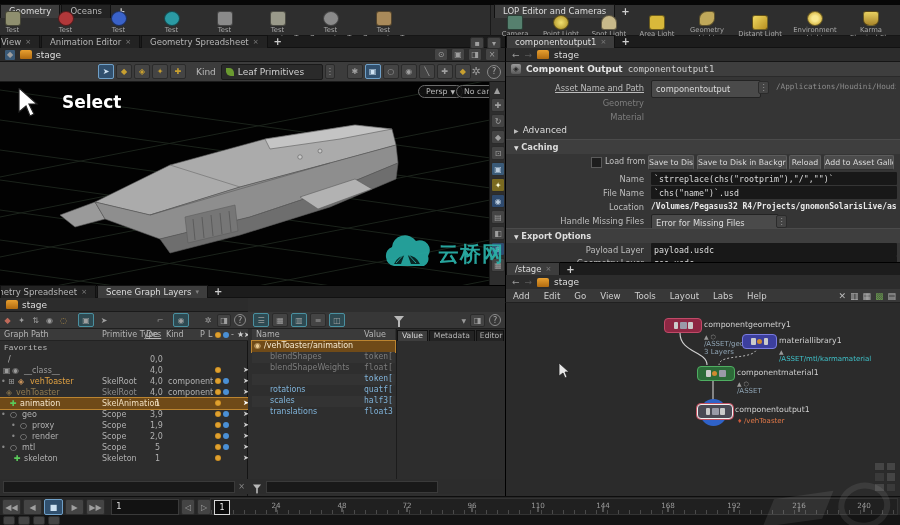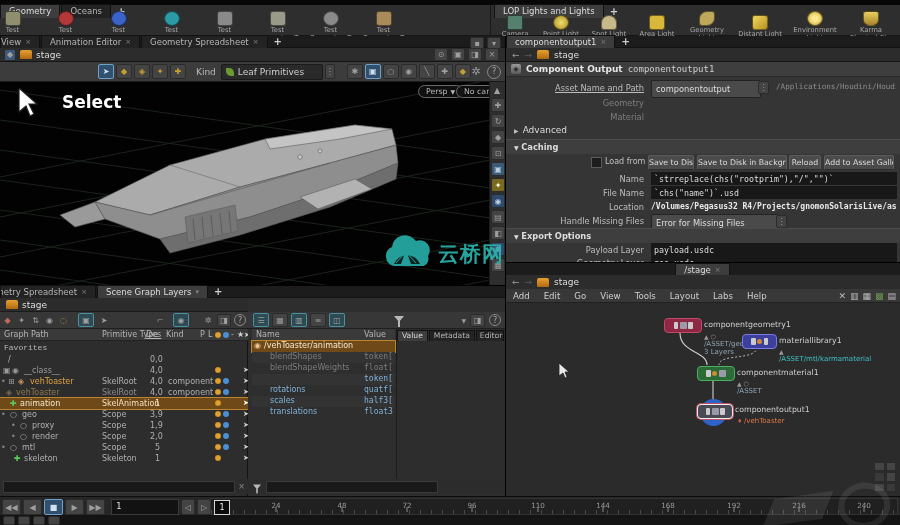--- a/index.html
+++ b/index.html
@@ -119,21 +119,21 @@
       <div class="tool">
           <div class="ic" style="background:#a98a5a;"></div>
           <div class="lb">Test
 Geometry: T</div>
         </div>
     </div>
 
     <div class="f" style="left:490px;top:0;width:410px;height:31px;border-left:1px solid #191919;">
       <div class="f flex" style="left:3px;top:0;height:12px;">
         <div class="tab active">
-            <span>LOP Lights and Lights</span>
+            <span>LOP Editor and Cameras</span>
           </div>
         <div class="plus">+</div>
       </div>
       <div class="f flex" style="left:2px;top:13px;height:18px;">
         <div class="tool" style="width:44px;">
             <div class="ic" style="background:#56806e;border-radius:2px;"></div>
             <div class="lb">Camera</div>
           </div>
         <div class="tool" style="width:48px;">
             <div class="ic" style="background:radial-gradient(#f0e070,#a88a20);border-radius:50%;"></div>
@@ -367,21 +367,21 @@
     <div class="ddown" style="left:145px;top:152px;width:118px;">Error for Missing Files</div>
     <div class="ib" style="position:absolute;left:270px;top:153px;width:9px;height:11px;">⋮</div>
 
     <div class="sect" style="top:166px;"><span style="font-size:6px;">▼</span> <span style="font-weight:bold;">Export Options</span></div>
     <div class="plabel" style="left:0;top:183px;">Payload Layer</div>
     <div class="pfield" style="left:145px;top:181px;width:240px;">payload.usdc</div>
     <div class="plabel" style="left:0;top:196px;">Geometry Layer</div>
     <div class="pfield" style="left:145px;top:194px;width:240px;">geo.usdc</div>
   </div>
 
-  <div class="f flex" style="left:505px;top:262px;width:395px;height:13px;background:#1c1c1c;border-left:1px solid #000;border-top:1px solid #000;flex-direction:column;">
+  <div class="f flex" style="left:505px;top:262px;width:395px;height:13px;background:#1c1c1c;border-left:1px solid #000;border-top:1px solid #000;">
     <div class="tab active">
         <span>/stage</span>
         <span class="x">×</span>
       </div>
     <div class="plus">+</div>
   </div>
   <div class="f flex" style="left:505px;top:275px;width:395px;height:14px;background:#2c2c2c;border-left:1px solid #000;gap:5px;padding-left:6px;">
     <span style="color:#9a9a9a;">←</span>
     <span style="color:#5a5a5a;">→</span>
     <div style="width:12px;height:9px;background:linear-gradient(#e8a030,#b06a10);border-radius:2px 2px 1px 1px;"></div>

